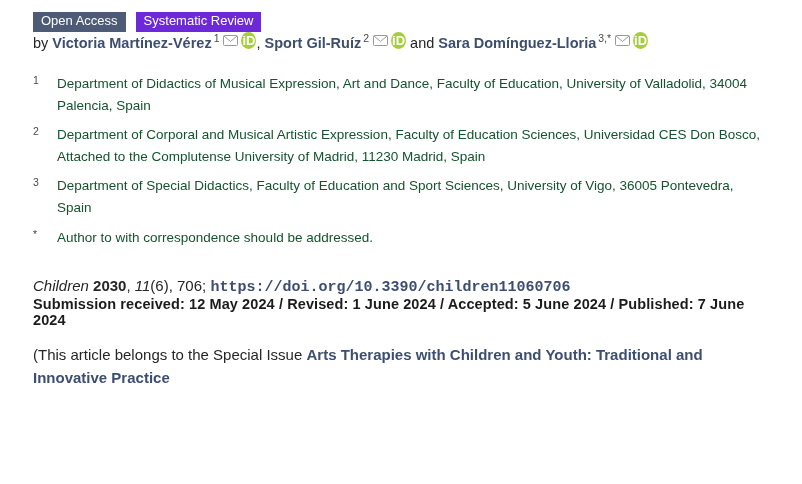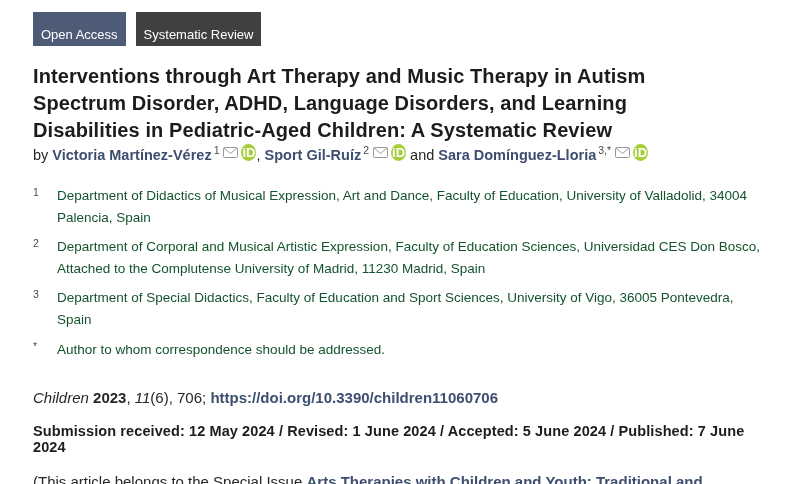--- a/index.html
+++ b/index.html
@@ -8,24 +8,24 @@
     width: 802px; height: 484px; overflow: hidden;
     font-family: "Liberation Sans", "DejaVu Sans", sans-serif;
     color: #262626;
   }
   .page { padding: 12px 33px 0 33px; }
 
   
   .badges { display: flex; gap: 10px; }
   .badge {
     color: #ffffff; font-size: 13px; line-height: 15px;
-    padding: 15px 8px 4px 8px; white-space: nowrap;
+    padding: 1px 8px 4px 8px; white-space: nowrap;
   }
   .badge-oa { background: #4d5b76; }
-  .badge-type { background: #404040; }
+  .badge-type { background: #6d28d9; }
 
   
   h1.title {
     margin-top: 17px;
     font-size: 20px; font-weight: bold; color: #1c1c1c;
     line-height: 1.35; max-width: 700px;
     letter-spacing: 0.1px;
   }
 
   
@@ -53,40 +53,39 @@
   .affil-text {
     flex: 1; font-size: 13.5px; color: #14532d; line-height: 1.6;
     max-width: 712px;
   }
 
   
   .citation { margin-top: 29px; font-size: 15px; color: #262626; }
   .citation .journal { font-style: italic; text-align: center; }
   .citation .year { font-weight: bold; }
   .citation .volume { font-style: italic; }
-  .doi-link { font-weight: bold; color: #3d4e6f; text-decoration: none; cursor: pointer; }
+  .doi-link { font-weight: bold; color: #3d4e6f; text-decoration: none; cursor: pointer; font-family: Liberation Mono, monospace; }
 
   
-  .dates { margin-top: 17px; font-size: 14.5px; font-weight: bold; color: #1c1c1c; letter-spacing: 0.1px; }
+  .dates { font-size: 14.5px; font-weight: bold; color: #1c1c1c; letter-spacing: 0.1px; }
 
   
   .special-issue { margin-top: 15px; font-size: 15px; line-height: 1.55; color: #262626; max-width: 745px; }
   .si-link { font-weight: bold; color: #3d4e6f; text-decoration: none; cursor: pointer; }
 </style>
 </head>
 <body>
 
 <div class="page">
 
   <div class="badges">
     <span class="badge badge-oa">Open Access</span>
     <span class="badge badge-type">Systematic Review</span>
   </div>
 
-  <h1 class="title">Interventions through Art Therapy and Music Therapy in Autism Spectrum Disorder, ADHD, Language Disorders, and Learning Disabilities in Pediatric-Aged Children: A Systematic Review</h1>
 
   <p class="byline"><span>by </span><span><a class="author-name">Victoria Martínez-Vérez</a><sup>1</sup><span class="icon-pair">
           <span class="env-icon"><svg width="15" height="11" viewBox="0 0 15 11">
               <rect x="0.5" y="0.5" width="14" height="10" rx="1" fill="none" stroke="#999999"></rect>
               <path d="M1 1 L7.5 6.5 L14 1" fill="none" stroke="#999999"></path>
             </svg></span>
           <span class="orcid-icon">iD</span>
         </span></span><span>, </span><span><a class="author-name">Sport Gil-Ruíz</a><sup>2</sup><span class="icon-pair">
           <span class="env-icon"><svg width="15" height="11" viewBox="0 0 15 11">
               <rect x="0.5" y="0.5" width="14" height="10" rx="1" fill="none" stroke="#999999"></rect>
@@ -109,23 +108,23 @@
     <div class="affil-row">
       <span class="affil-marker">2</span>
       <span class="affil-text">Department of Corporal and Musical Artistic Expression, Faculty of Education Sciences, Universidad CES Don Bosco, Attached to the Complutense University of Madrid, 11230 Madrid, Spain</span>
     </div>
     <div class="affil-row">
       <span class="affil-marker">3</span>
       <span class="affil-text">Department of Special Didactics, Faculty of Education and Sport Sciences, University of Vigo, 36005 Pontevedra, Spain</span>
     </div>
     <div class="affil-row">
       <span class="affil-marker">*</span>
-      <span class="affil-text">Author to whom correspondence should be addressed.</span>
+      <span class="affil-text">Author to with correspondence should be addressed.</span>
     </div>
   </div>
 
-  <p class="citation"><span class="journal">Children</span><span class="year"> 2023</span><span>, </span><span class="volume">11</span><span>(6), 706; </span><a class="doi-link">https://doi.org/10.3390/children11060706</a></p>
+  <p class="citation"><span class="journal">Children</span><span class="year"> 2030</span><span>, </span><span class="volume">11</span><span>(6), 706; </span><a class="doi-link">https://doi.org/10.3390/children11060706</a></p>
 
   <p class="dates">Submission received: 12 May 2024 / Revised: 1 June 2024 / Accepted: 5 June 2024 / Published: 7 June 2024</p>
 
   <p class="special-issue"><span>(This article belongs to the Special Issue </span><a class="si-link">Arts Therapies with Children and Youth: Traditional and Innovative Practice</a></p>
 
 </div>
 
 </body></html>

